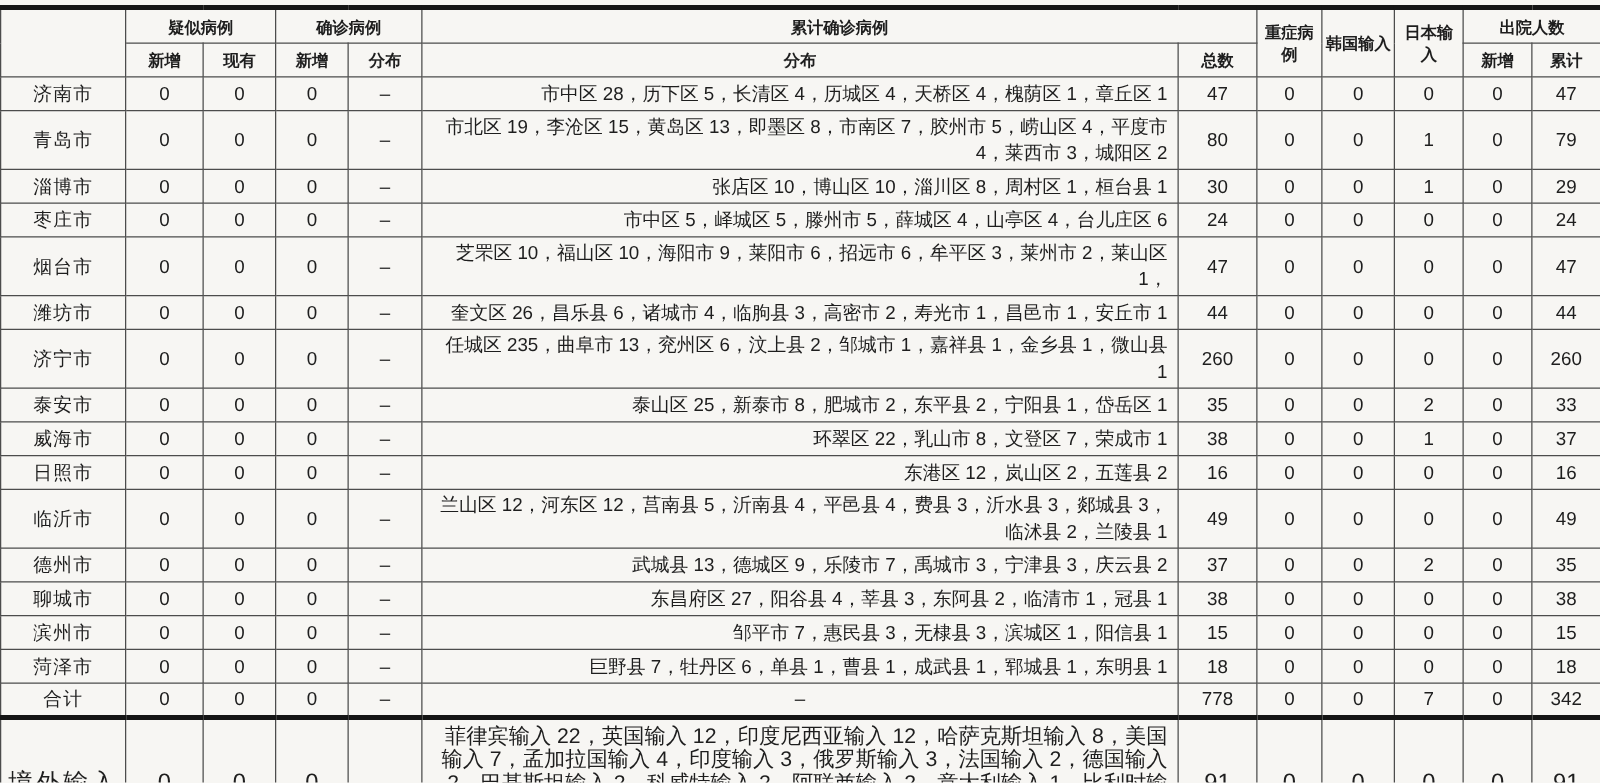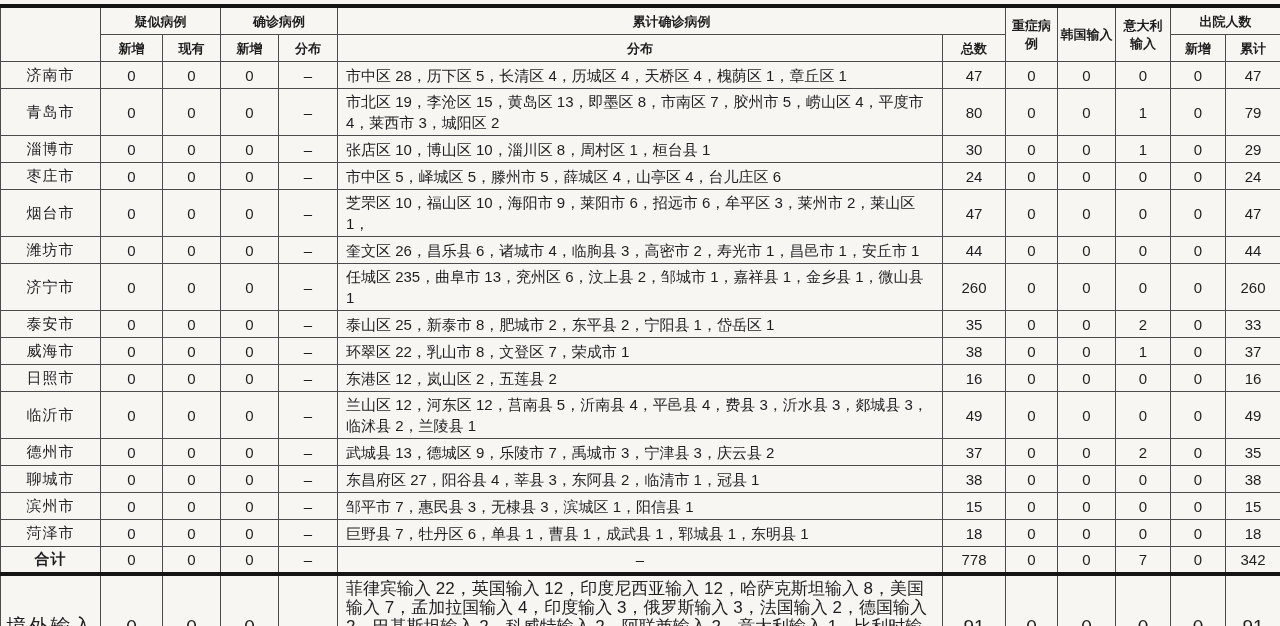--- a/index.html
+++ b/index.html
@@ -33,25 +33,25 @@
     font-size:13px;
     line-height:19px;
     height:24px;
     padding:1px 2px;
   }
   thead th.group-2line { line-height:18px; }
   tbody td { font-size:15px; }
   tbody tr { height:27px; }
   td.city-cell { font-size:15px; letter-spacing:1px; }
   td.dist-cell {
-    text-align:left;
+    text-align:right;
     padding:2px 8px;
     line-height:21px;
   }
-  tr.total-row td.city-cell { font-weight:bold; }
+  tr.total-row td.city-cell { font-weight:normal; }
   tr.total-row td.dist-cell { text-align:center; }
   tr.import-row td { border-top:4px solid #151515; }
   tr.import-row { height:96px; }
   tr.import-row td.city-cell { font-size:20px; letter-spacing:2px; }
   tr.import-row td.num-cell { font-size:19px; }
   tr.import-row td.dist-cell { font-size:17px; line-height:19px; padding:3px 8px; }
 </style>
 </head>
 <body>
 
@@ -71,21 +71,21 @@
       <col style="width:55px">
   </colgroup>
   <thead>
     <tr>
       <th rowspan="2"></th>
       <th colspan="2">疑似病例</th>
       <th colspan="2">确诊病例</th>
       <th colspan="2">累计确诊病例</th>
       <th rowspan="2" class="group-2line">重症病例</th>
       <th rowspan="2" class="group-2line">韩国输入</th>
-      <th rowspan="2" class="group-2line">意大利输入</th>
+      <th rowspan="2" class="group-2line">日本输入</th>
       <th colspan="2">出院人数</th>
     </tr>
     <tr>
       <th>新增</th>
       <th>现有</th>
       <th>新增</th>
       <th>分布</th>
       <th>分布</th>
       <th>总数</th>
       <th>新增</th>

